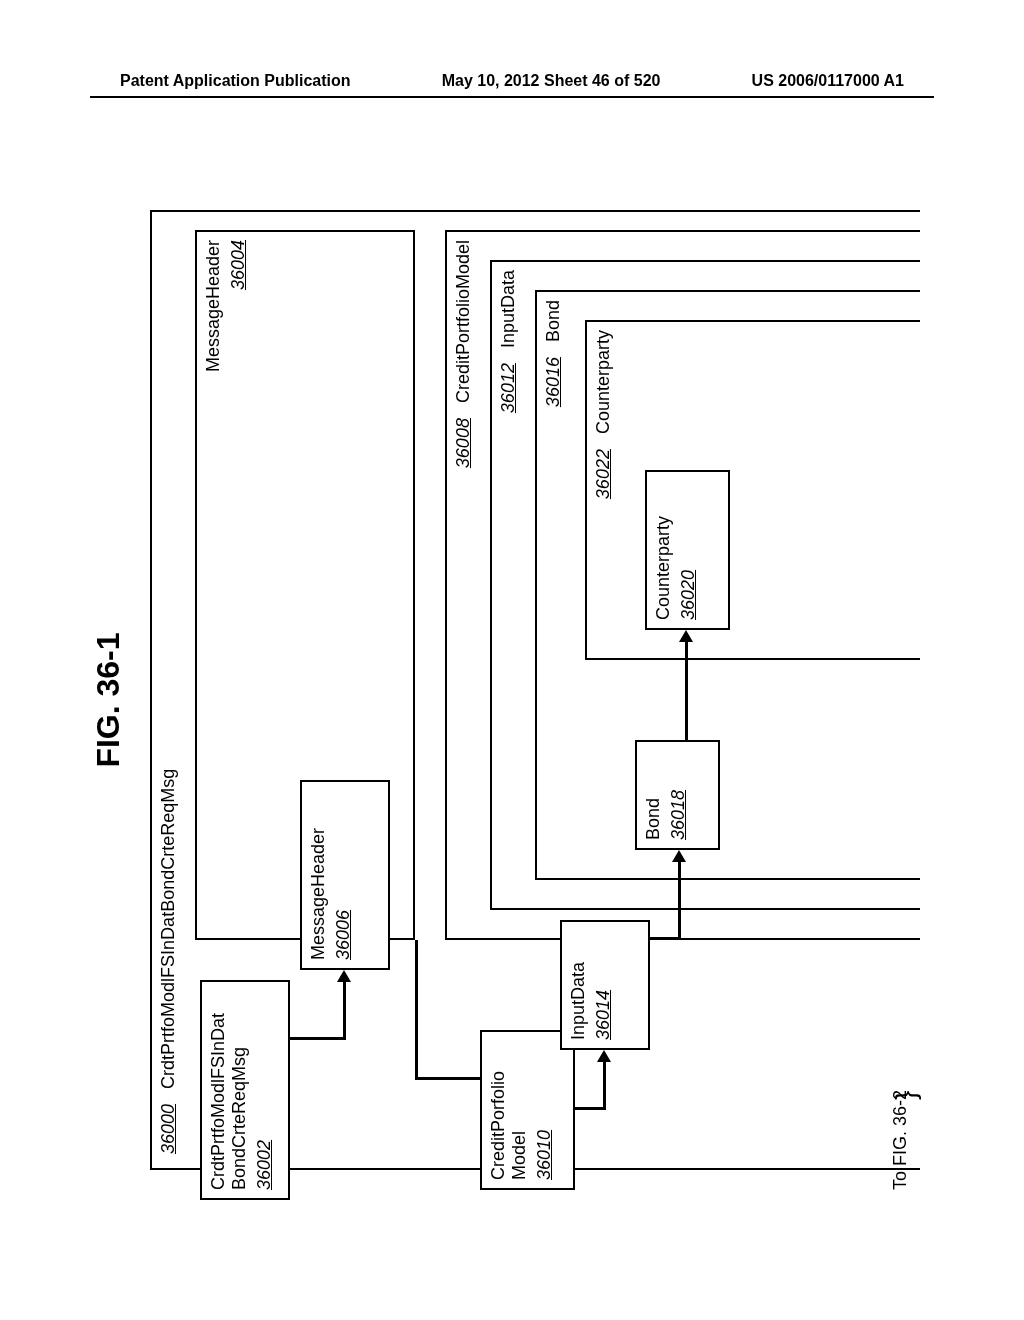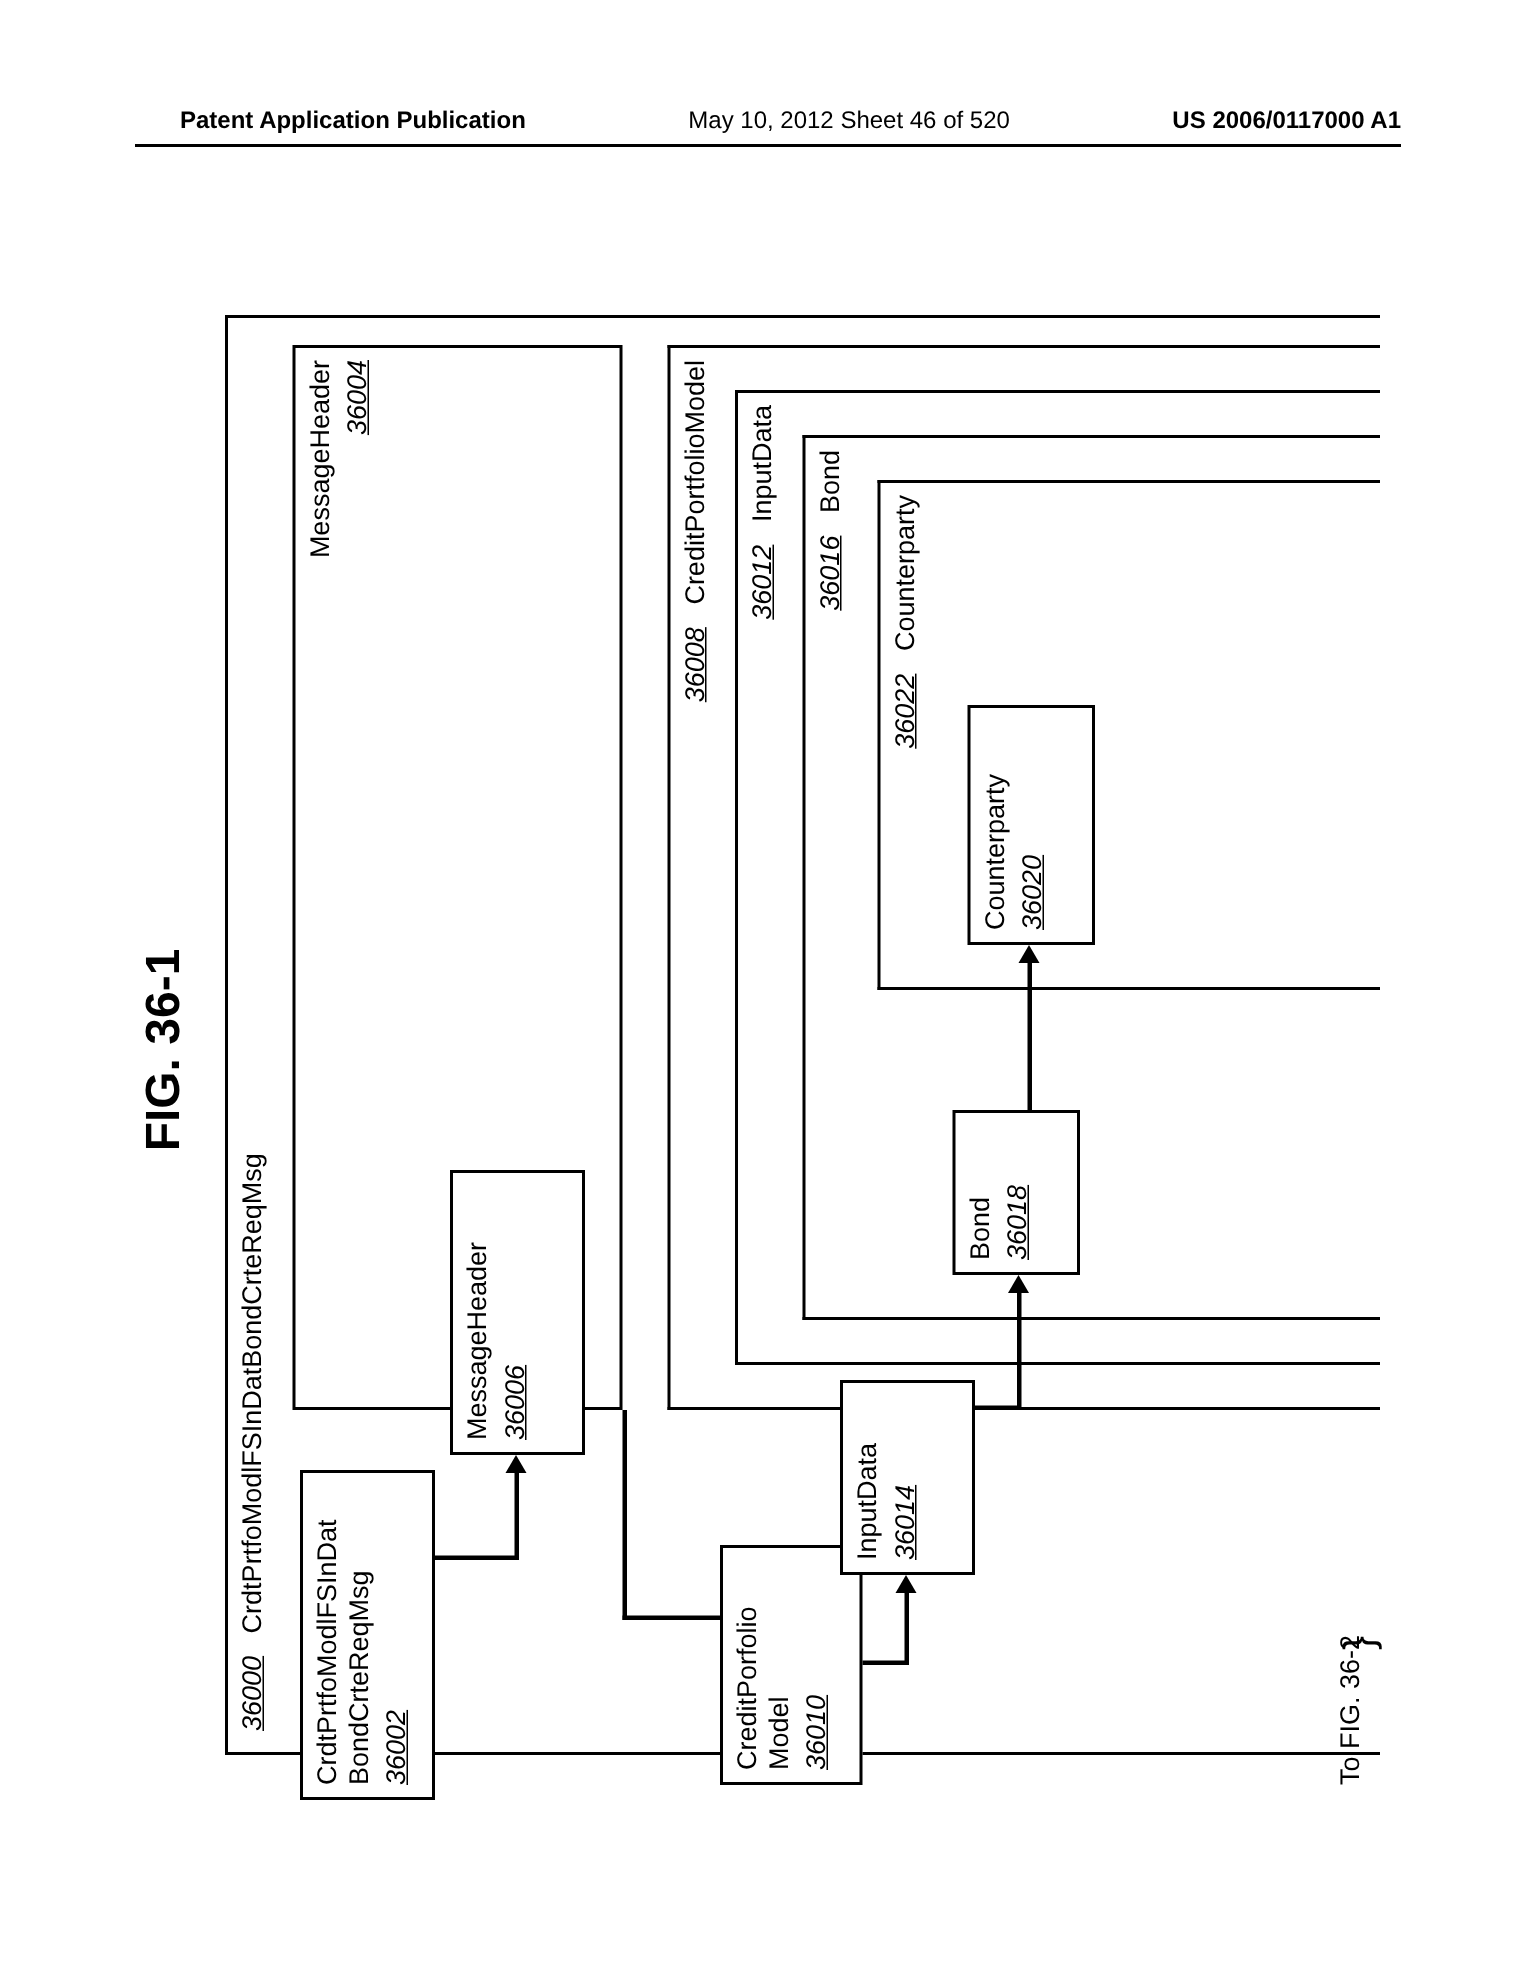--- a/index.html
+++ b/index.html
@@ -10,27 +10,27 @@
     height: 1320px;
     position: relative;
   }
   .page-header {
     position: absolute;
     top: 72px;
     left: 0;
     width: 1024px;
     display: flex;
     justify-content: space-between;
-    padding: 0 90px 0 120px;
+    padding: 0 120px 0 120px;
     font-size: 16px;
     font-weight: bold;
     font-style: italic;
   }
   .page-header .left { font-style: normal; font-weight: bold; }
-  .page-header .mid { font-style: normal; font-weight: normal; text-align: center; }
+  .page-header .mid { font-style: normal; font-weight: bold; text-align: center; }
   .page-header .right { font-style: normal; font-weight: bold; }
   .page-rule {
     position: absolute;
     top: 96px;
     left: 90px;
     width: 844px;
     border-top: 2px solid #000;
   }
 
   

